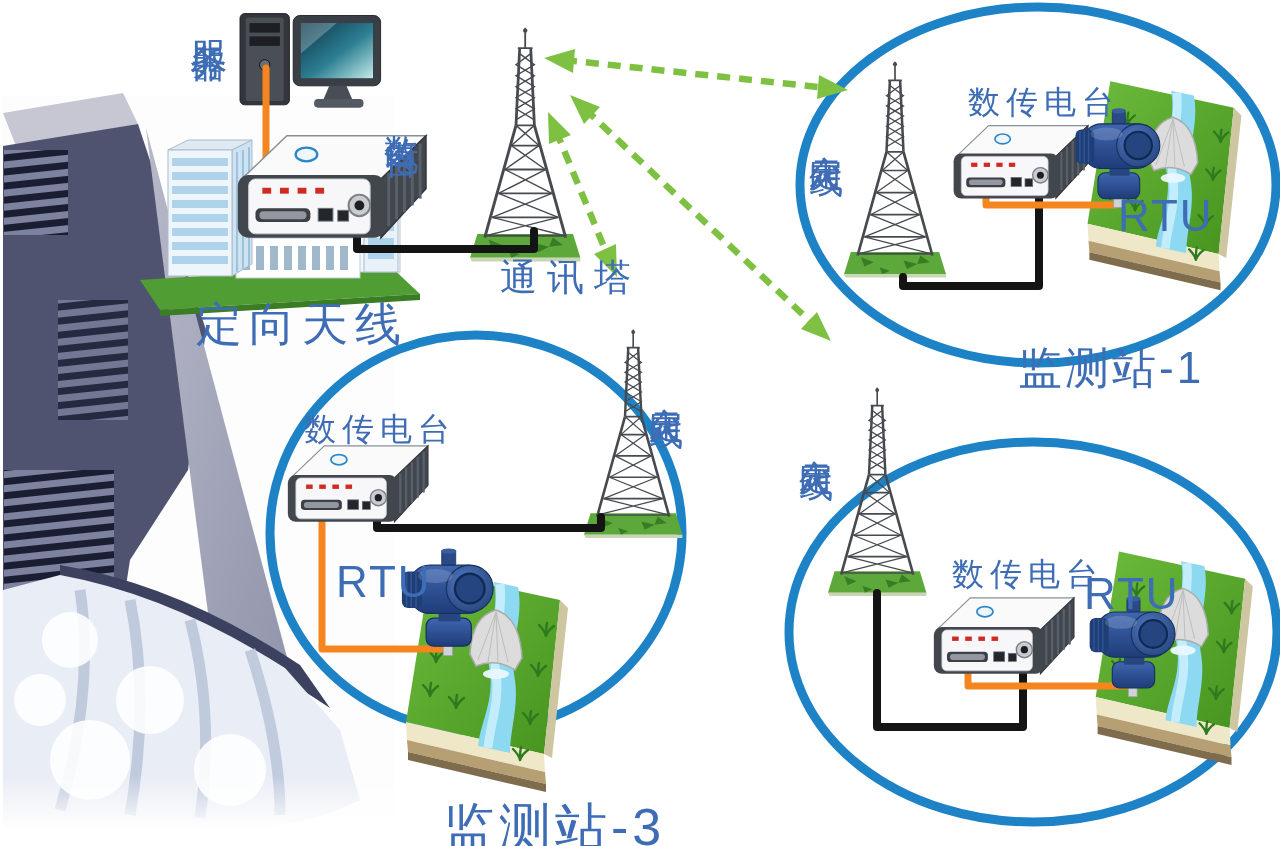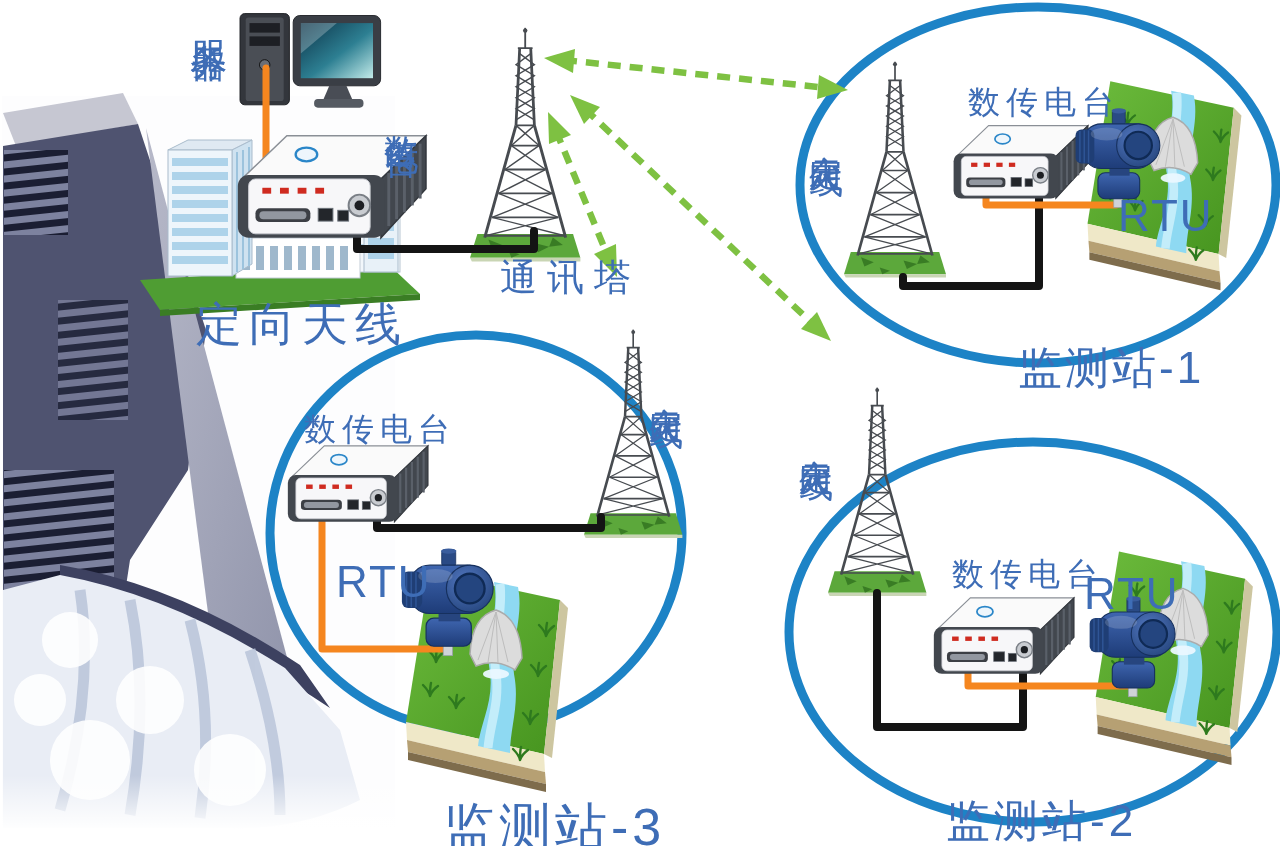--- a/index.html
+++ b/index.html
@@ -341,20 +341,19 @@
 <div class="lab lab-center-title">定向天线</div>
 
 <div class="lab lab-st1-radio">数传电台</div>
 <div class="lab vlab lab-st1-ant">定向天线</div>
 <div class="lab lab-st1-rtu">RTU</div>
 <div class="lab lab-st1-title">监测站-1</div>
 
 <div class="lab lab-st2-radio">数传电台</div>
 <div class="lab vlab lab-st2-ant">定向天线</div>
 <div class="lab lab-st2-rtu">RTU</div>
-<div class="lab lab-st2-title">监测站-2</div>
 
 <div class="lab lab-st3-radio">数传电台</div>
 <div class="lab vlab lab-st3-ant">定向天线</div>
 <div class="lab lab-st3-rtu">RTU</div>
 <div class="lab lab-st3-title">监测站-3</div>
 
 </div>
 
 </body></html>

